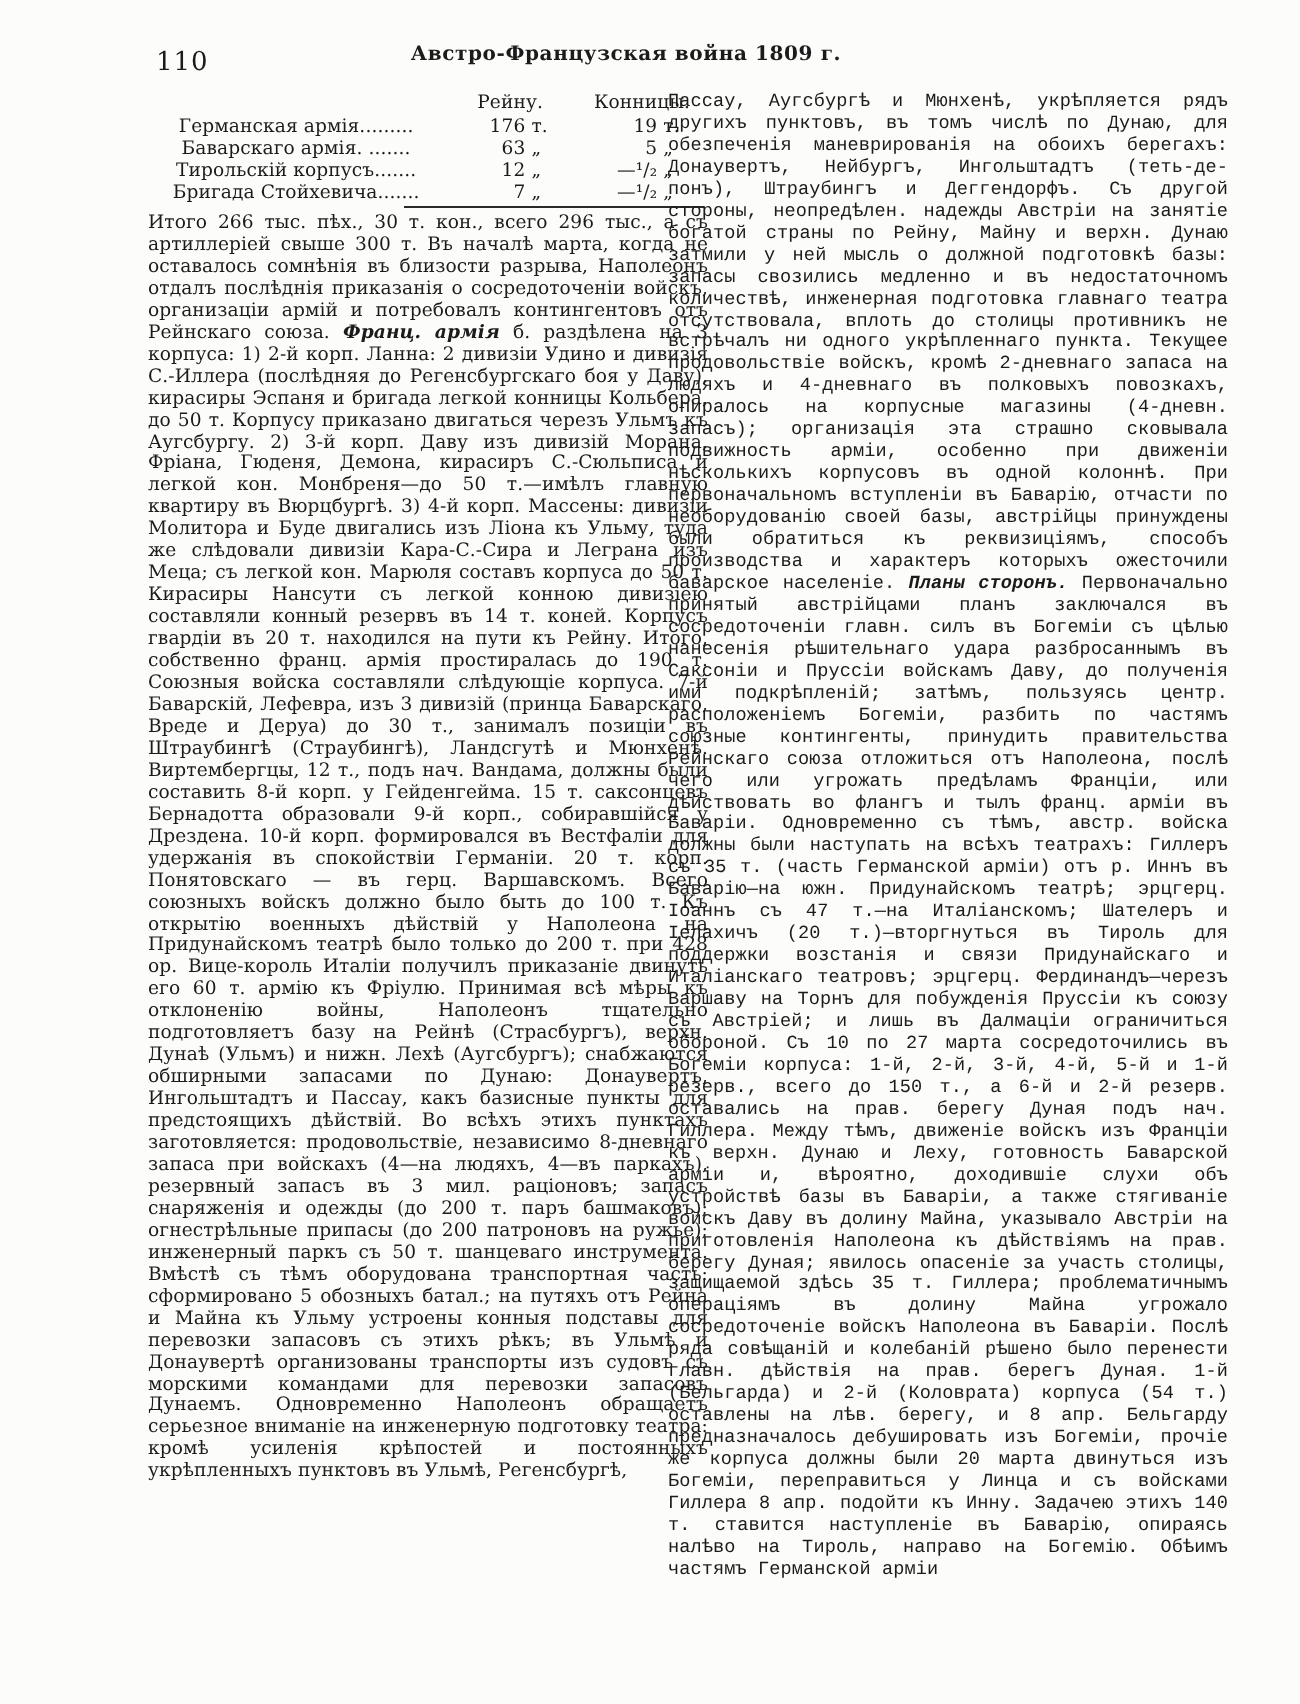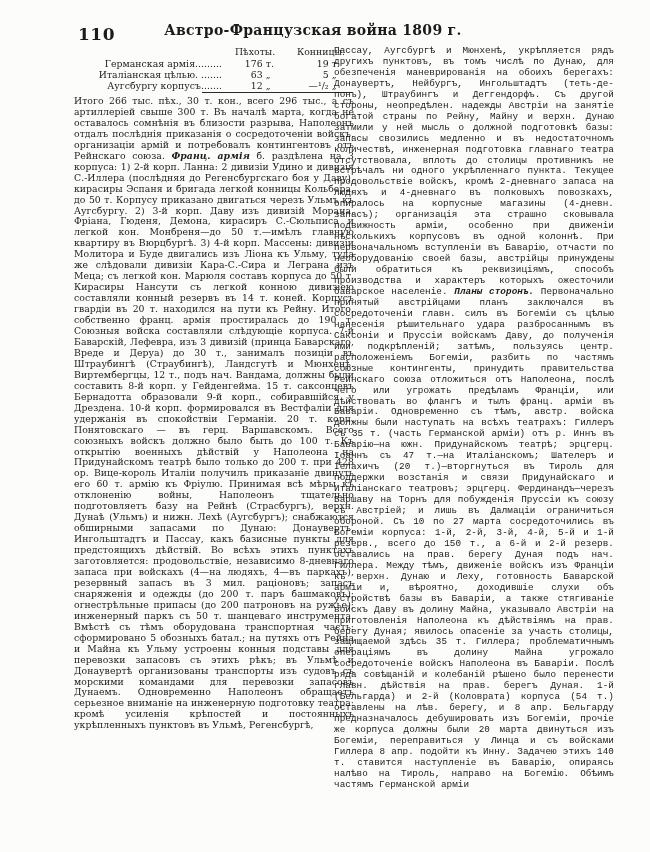--- a/index.html
+++ b/index.html
@@ -21,31 +21,30 @@
     position: absolute;
     top: 22px;
     left: 74px;
     right: 38px;
     height: 20px;
   }
   .page-number {
     position: absolute;
     left: 4px;
     top: 2px;
-    font-size: 17px;
+    font-size: 13px;
     letter-spacing: 0.5px;
-    font-weight: bold;
   }
   .page-title {
     position: absolute;
     left: 0;
     right: 60px;
     top: 0;
     text-align: center;
-    font-size: 14px;
+    font-size: 10px;
     font-weight: bold;
     letter-spacing: 0.3px;
     white-space: nowrap;
   }
   .column {
     position: absolute;
     top: 46px;
     width: 280px;
     text-align: justify;
     font-size: 9.3px;
@@ -70,21 +69,21 @@
   .army-table th {
     font-weight: normal;
     text-align: center;
     padding: 0 0 1px 0;
     white-space: nowrap;
   }
   .army-table td {
     padding: 0;
     white-space: nowrap;
   }
-  .army-table .c-label { width: 146px; text-align: right; overflow: hidden; }
+  .army-table .c-label { width: 146px; text-align: center; overflow: hidden; }
   .army-table .c-num   { width: 40px;  text-align: right; margin-top: 20px; }
   .army-table .c-unit  { width: 22px;  text-align: left; padding-left: 3px; }
   .sum-rule {
     margin: 1px 0 3px 128px;
     width: 150px;
     border-top: 1px solid #2a2a2a;
     height: 0;
   }
 </style>
 </head>
@@ -96,42 +95,49 @@
     <span class="page-number">110</span>
     <span class="page-title">Австро-Французская война 1809 г.</span>
   </div>
 
   <div class="column col-left">
 
     <table class="army-table">
       <thead>
         <tr>
           <th class="c-label"></th>
-          <th colspan="2">Пѣхоты.</th>
+          <th colspan="2">Рейну.</th>
           <th colspan="2">Конницы.</th>
         </tr>
       </thead>
       <tbody>
         <tr>
           <td class="c-label">Германская армія.........</td>
           <td class="c-num">176</td>
           <td class="c-unit">т.</td>
           <td class="c-num">19</td>
           <td class="c-unit">т.</td>
         </tr>
         <tr>
-          <td class="c-label">Италіанская цѣлью. .......</td>
+          <td class="c-label">Баварскаго армія. .......</td>
           <td class="c-num">63</td>
           <td class="c-unit">„</td>
           <td class="c-num">5</td>
           <td class="c-unit">„</td>
         </tr>
         <tr>
-          <td class="c-label">Аугсбургу корпусъ.......</td>
+          <td class="c-label">Тирольскій корпусъ.......</td>
           <td class="c-num">12</td>
+          <td class="c-unit">„</td>
+          <td class="c-num">—¹/₂</td>
+          <td class="c-unit">„</td>
+        </tr>
+        <tr>
+          <td class="c-label">Бригада Стойхевича.......</td>
+          <td class="c-num">7</td>
           <td class="c-unit">„</td>
           <td class="c-num">—¹/₂</td>
           <td class="c-unit">„</td>
         </tr>
       </tbody>
     </table>
     <div class="sum-rule"></div>
 
     <p class="body-text"><span>Итого 266 тыс. пѣх., 30 т. кон., всего 296 тыс., а съ артиллеріей свыше 300 т. Въ началѣ марта, когда не оставалось сомнѣнія въ близости разрыва, Наполеонъ отдалъ послѣднія приказанія о сосредоточеніи войскъ, организаціи армій и потребовалъ контингентовъ отъ Рейнскаго союза. </span><span class="lead-italic">Франц. армія</span><span> б. раздѣлена на 3 корпуса: 1) 2-й корп. Ланна: 2 дивизіи Удино и дивизія С.-Иллера (послѣдняя до Регенсбургскаго боя у Даву), кирасиры Эспаня и бригада легкой конницы Кольбера, до 50 т. Корпусу приказано двигаться черезъ Ульмъ къ Аугсбургу. 2) 3-й корп. Даву изъ дивизій Морана, Фріана, Гюденя, Демона, кирасиръ С.-Сюльписа и легкой кон. Монбреня—до 50 т.—имѣлъ главную квартиру въ Вюрцбургѣ. 3) 4-й корп. Массены: дивизіи Молитора и Буде двигались изъ Ліона къ Ульму, туда же слѣдовали дивизіи Кара-С.-Сира и Леграна изъ Меца; съ легкой кон. Марюля составъ корпуса до 50 т. Кирасиры Нансути съ легкой конною дивизіею составляли конный резервъ въ 14 т. коней. Корпусъ гвардіи въ 20 т. находился на пути къ Рейну. Итого, собственно франц. армія простиралась до 190 т. Союзныя войска составляли слѣдующіе корпуса. 7-й Баварскій, Лефевра, изъ 3 дивизій (принца Баварскаго, Вреде и Деруа) до 30 т., занималъ позиціи въ Штраубингѣ (Страубингѣ), Ландсгутѣ и Мюнхенѣ. Виртембергцы, 12 т., подъ нач. Вандама, должны были составить 8-й корп. у Гейденгейма. 15 т. саксонцевъ Бернадотта образовали 9-й корп., собиравшійся у Дрездена. 10-й корп. формировался въ Вестфаліи для удержанія въ спокойствіи Германіи. 20 т. корп. Понятовскаго — въ герц. Варшавскомъ. Всего союзныхъ войскъ должно было быть до 100 т. Къ открытію военныхъ дѣйствій у Наполеона на Придунайскомъ театрѣ было только до 200 т. при 428 ор. Вице-король Италіи получилъ приказаніе двинуть его 60 т. армію къ Фріулю. Принимая всѣ мѣры къ отклоненію войны, Наполеонъ тщательно подготовляетъ базу на Рейнѣ (Страсбургъ), верхн. Дунаѣ (Ульмъ) и нижн. Лехѣ (Аугсбургъ); снабжаются обширными запасами по Дунаю: Донаувертъ, Ингольштадтъ и Пассау, какъ базисные пункты для предстоящихъ дѣйствій. Во всѣхъ этихъ пунктахъ заготовляется: продовольствіе, независимо 8-дневнаго запаса при войскахъ (4—на людяхъ, 4—въ паркахъ), резервный запасъ въ 3 мил. раціоновъ; запасъ снаряженія и одежды (до 200 т. паръ башмаковъ); огнестрѣльные припасы (до 200 патроновъ на ружье); инженерный паркъ съ 50 т. шанцеваго инструмента. Вмѣстѣ съ тѣмъ оборудована транспортная часть: сформировано 5 обозныхъ батал.; на путяхъ отъ Рейна и Майна къ Ульму устроены конныя подставы для перевозки запасовъ съ этихъ рѣкъ; въ Ульмѣ и Донаувертѣ организованы транспорты изъ судовъ съ морскими командами для перевозки запасовъ Дунаемъ. Одновременно Наполеонъ обращаетъ серьезное вниманіе на инженерную подготовку театра: кромѣ усиленія крѣпостей и постоянныхъ укрѣпленныхъ пунктовъ въ Ульмѣ, Регенсбургѣ,</span></p>
   </div>

